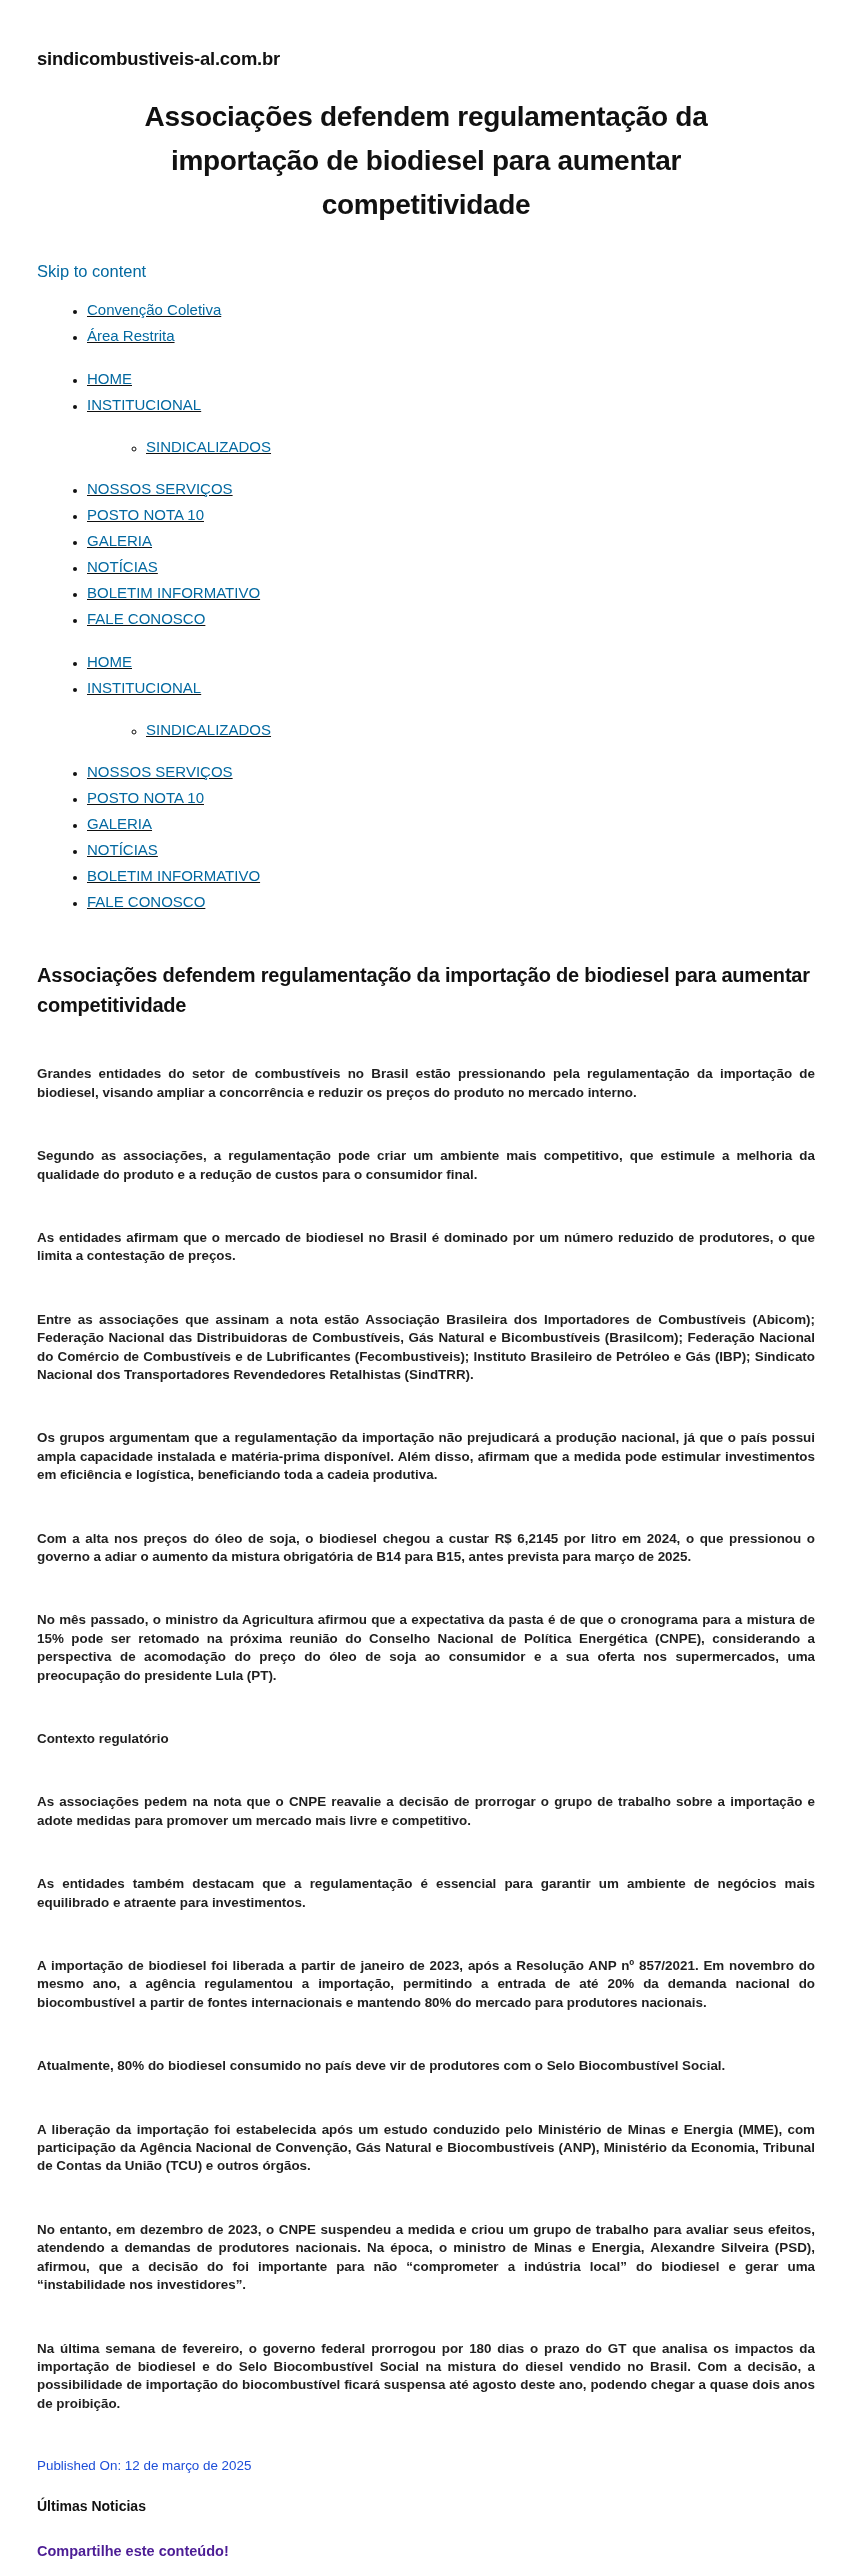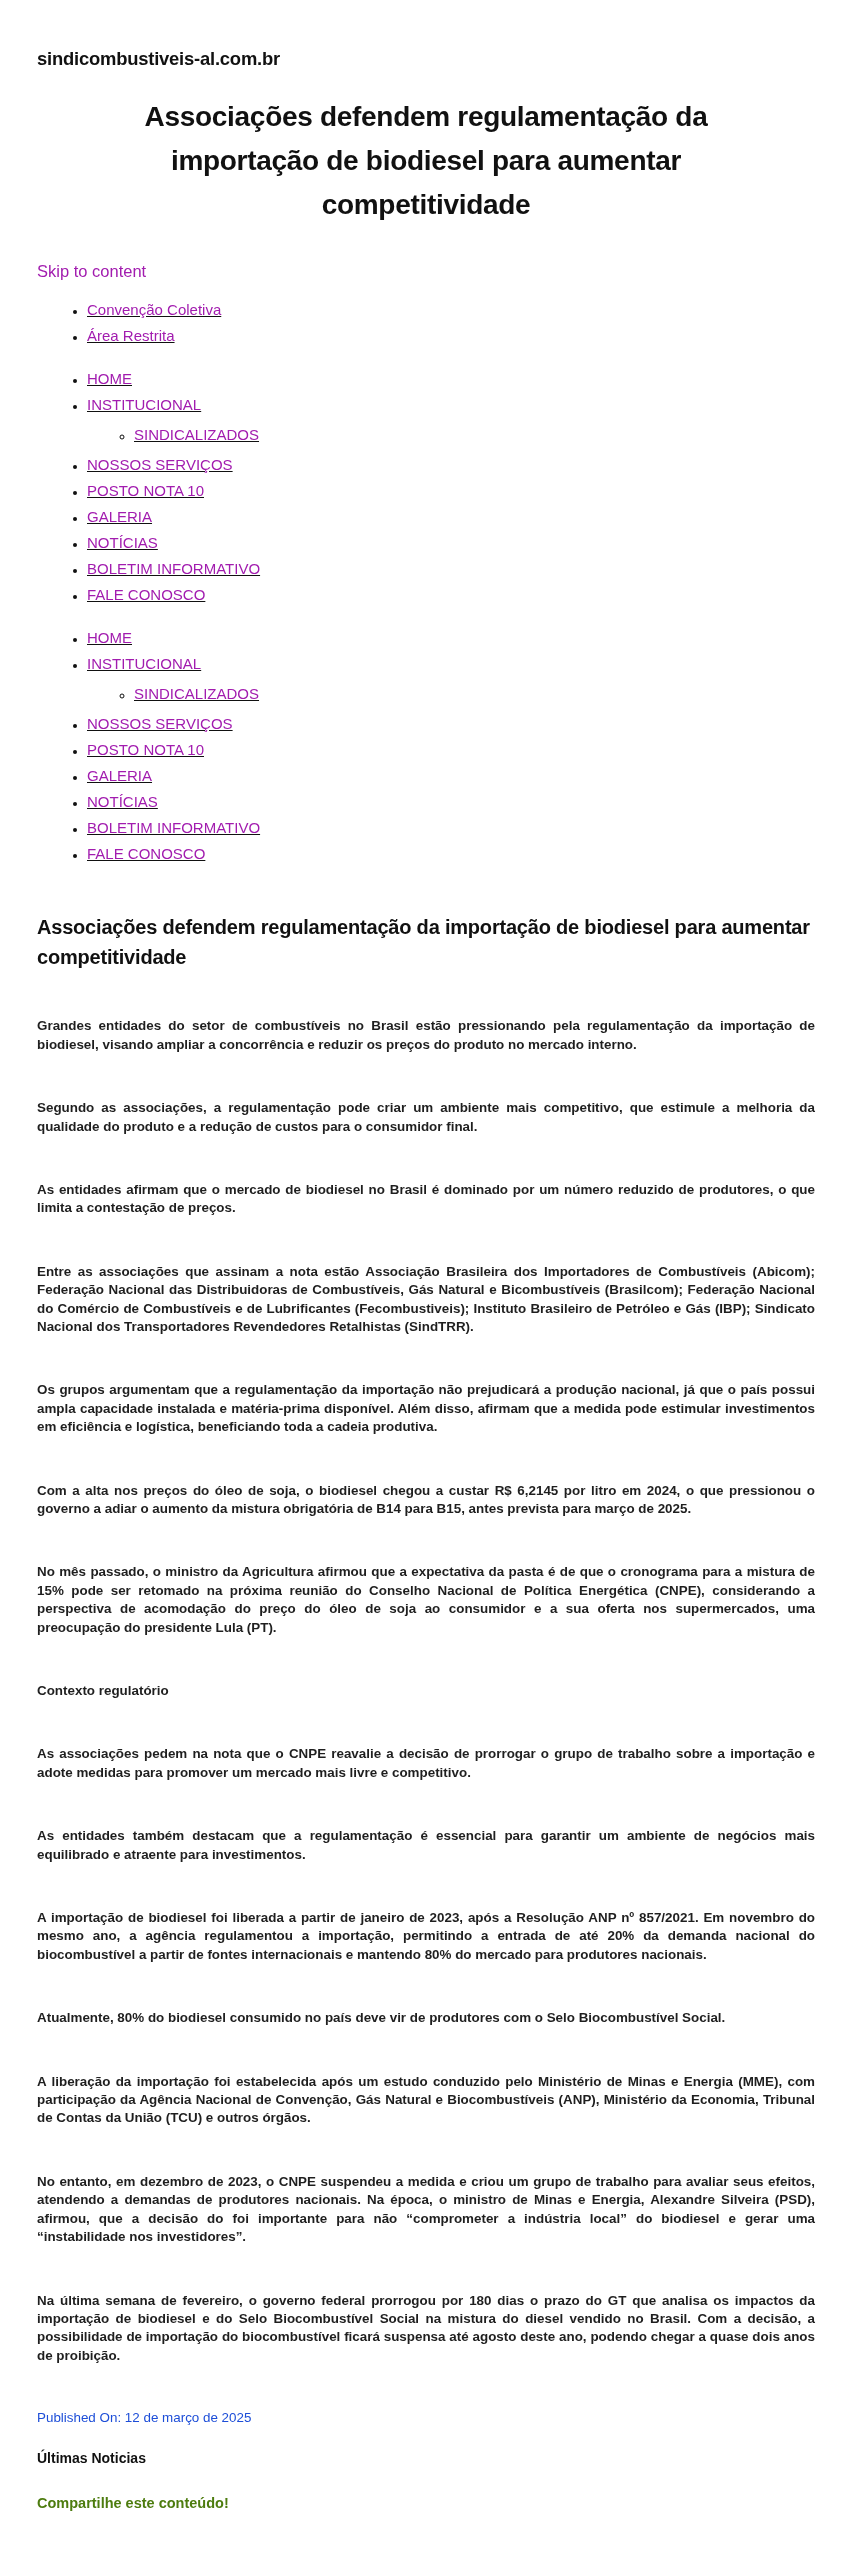--- a/index.html
+++ b/index.html
@@ -24,42 +24,42 @@
     font-size: 28px;
     line-height: 44px;
     font-weight: bold;
     text-align: center;
     color: #111111;
     max-width: 659px;
     margin: 25px auto 0 auto;
     letter-spacing: -0.3px;
   }
 
-  a { color: #a21caf; text-decoration: none; cursor: pointer; }
+  a { color: #0369a1; text-decoration: none; cursor: pointer; }
 
   .skip-link {
     display: inline-block;
     margin: 35px 0 0 0;
     font-size: 16.5px;
   }
 
   nav { margin-top: 15.5px; }
   ul.menu {
     list-style: disc;
     margin: 0 0 17.4px 0;
     padding: 0 0 0 50px;
     font-size: 15px;
     line-height: 26px;
     color: #111111;
     text-decoration: underline;
   }
   ul.menu li::marker { color: #111111; font-size: 11.6px; }
   ul.submenu {
     list-style: circle;
-    margin: 4px;
+    margin: 16px;
     padding: 0 0 0 43px;
   }
   ul.submenu li::marker { color: #111111; font-size: 11.6px; }
 
   h2.article-heading {
     font-size: 20px;
     line-height: 30px;
     font-weight: bold;
     color: #111111;
     margin: 45px 0 13.6px 0;
@@ -84,21 +84,21 @@
   h3.latest-news {
     font-size: 14px;
     font-weight: bold;
     color: #111111;
     margin: 25px 0 0 0;
   }
 
   p.share {
     font-size: 14.5px;
     font-weight: bold;
-    color: #4d7c0f;
+    color: #4c1d95;
     margin: 29px 0 0 0;
   }
 </style>
 </head>
 <body>
 
 <div class="page">
 
   <div class="site-domain">sindicombustiveis-al.com.br</div>
 

